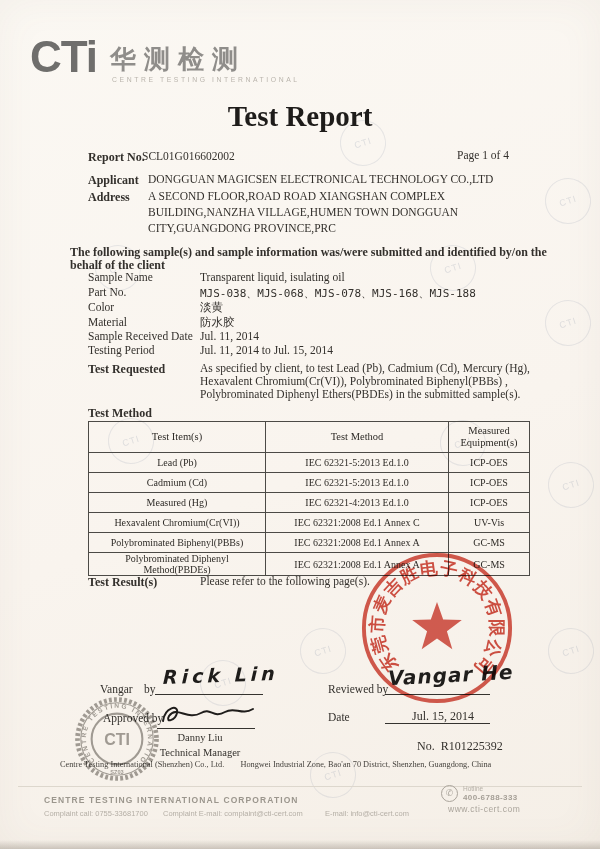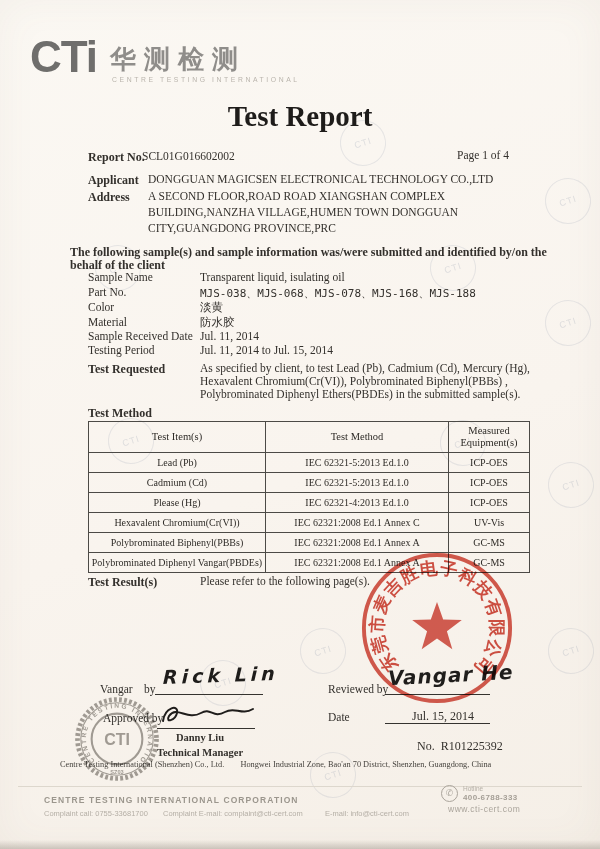--- a/index.html
+++ b/index.html
@@ -22,21 +22,21 @@
     font-size:29px;font-weight:bold;color:#1e1c1a;}
   
   .method-table{position:absolute;left:88px;top:421px;border-collapse:collapse;table-layout:fixed;
     font-family:"Liberation Serif","DejaVu Serif",serif;color:#2e2b27;}
   .method-table th,.method-table td{border:1px solid #4c4a46;text-align:center;vertical-align:middle;
     padding:0 2px;font-weight:normal;}
   .method-table th{height:30px;font-size:10.5px;line-height:1.15;}
   .method-table td{height:19px;font-size:10px;}
   .rule{position:absolute;height:1px;background:#35332f;}
   .sig{position:absolute;font-family:"DejaVu Sans",sans-serif;font-style:italic;font-weight:bold;color:#1f1d1b;}
-  .center-block{position:absolute;text-align:center;font-size:10.5px;font-weight:bold;}
+  .center-block{position:absolute;text-align:center;font-size:10.5px;}
   
   .red-stamp{position:absolute;left:350px;top:541px;width:174px;height:174px;mix-blend-mode:multiply;opacity:.88;z-index:4;}
   .cti-seal{position:absolute;left:70px;top:692px;width:94px;height:94px;mix-blend-mode:multiply;opacity:.74;z-index:4;}
   .scribble{position:absolute;left:157px;top:701px;width:100px;height:26px;z-index:3;}
   
   .wm{position:absolute;width:44px;height:44px;border-radius:50%;
     border:1px solid rgba(125,138,160,.16);display:flex;align-items:center;justify-content:center;
     transform:rotate(-18deg);z-index:0;}
   .wm span{font-family:"Liberation Sans",sans-serif;font-size:9px;letter-spacing:1px;color:rgba(125,138,160,.22);}
   
@@ -154,36 +154,36 @@
         <td>Lead (Pb)</td>
         <td>IEC 62321-5:2013 Ed.1.0</td>
         <td>ICP-OES</td>
       </tr>
       <tr>
         <td>Cadmium (Cd)</td>
         <td>IEC 62321-5:2013 Ed.1.0</td>
         <td>ICP-OES</td>
       </tr>
       <tr>
-        <td>Please (Hg)</td>
+        <td>Measured (Hg)</td>
         <td>IEC 62321-4:2013 Ed.1.0</td>
         <td>ICP-OES</td>
       </tr>
       <tr>
         <td>Hexavalent Chromium(Cr(VI))</td>
         <td>IEC 62321:2008 Ed.1 Annex C</td>
         <td>UV-Vis</td>
       </tr>
       <tr>
         <td>Polybrominated Biphenyl(PBBs)</td>
         <td>IEC 62321:2008 Ed.1 Annex A</td>
         <td>GC-MS</td>
       </tr>
       <tr>
-        <td>Polybrominated Diphenyl Vangar(PBDEs)</td>
+        <td>Polybrominated Diphenyl Method(PBDEs)</td>
         <td>IEC 62321:2008 Ed.1 Annex A</td>
         <td>GC-MS</td>
       </tr>
     </tbody>
   </table>
 
   <div class="lbl" style="left:88px;top:575px">Test Result(s)</div>
   <div class="val" style="left:200px;top:575px">Please refer to the following page(s).</div>
 
   <svg class="red-stamp" viewBox="0 0 200 200">

